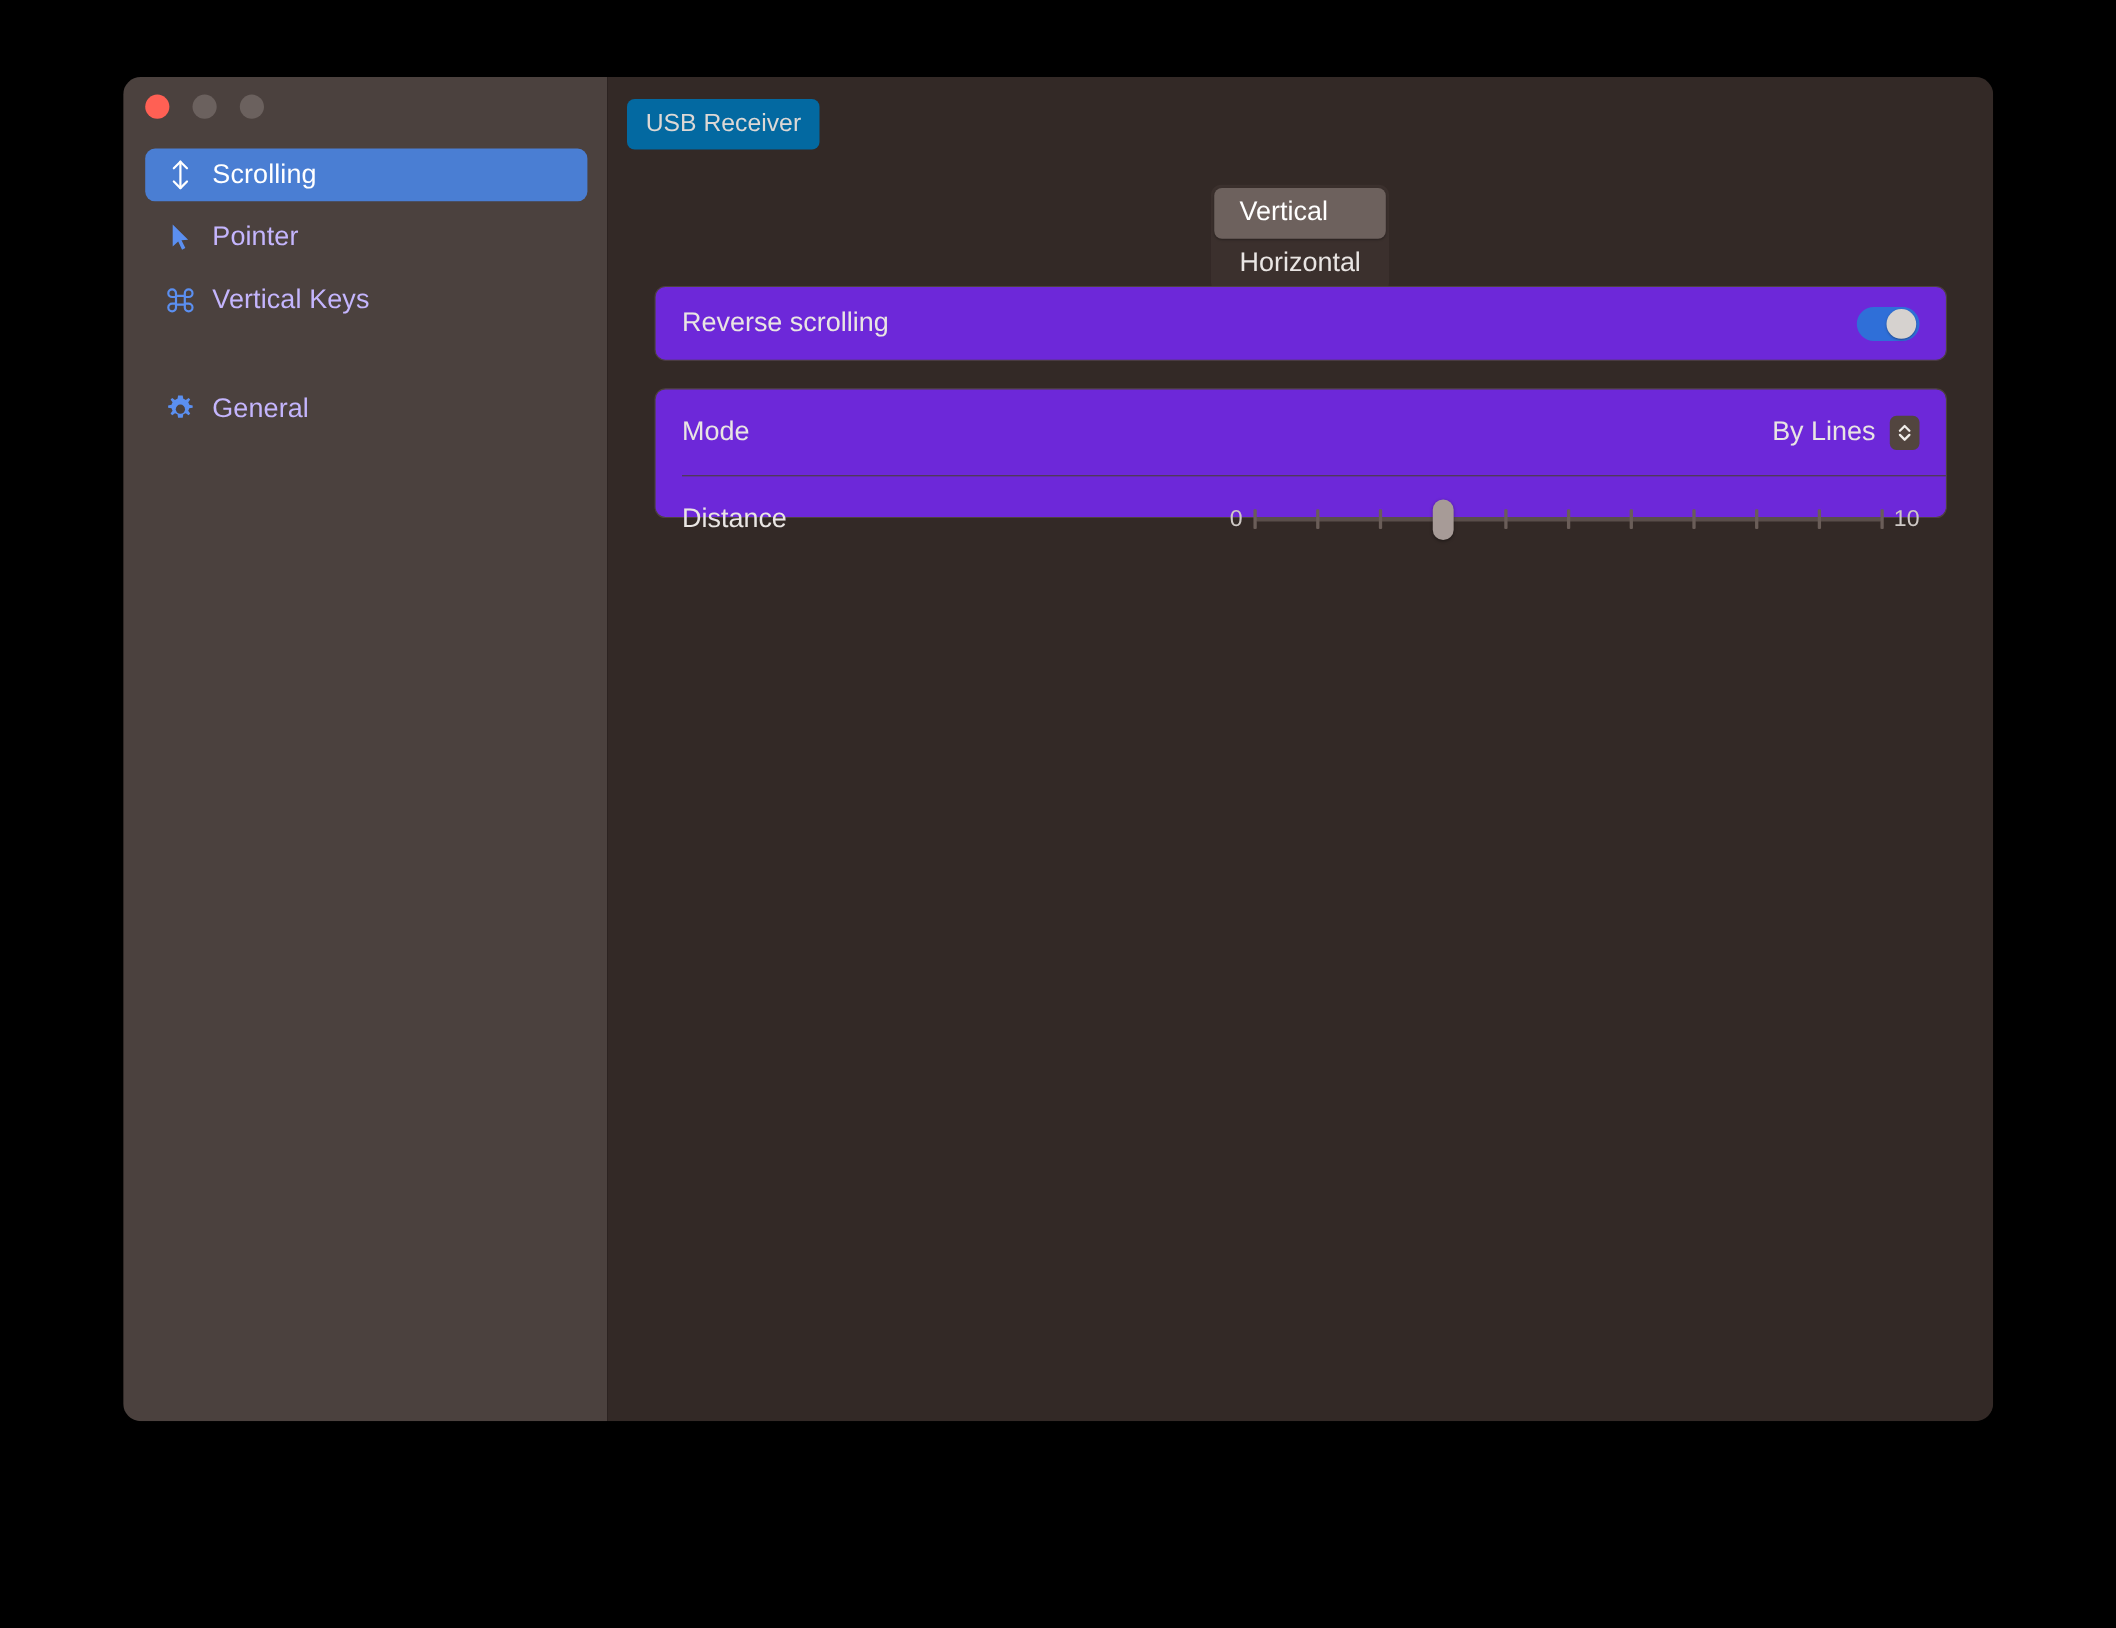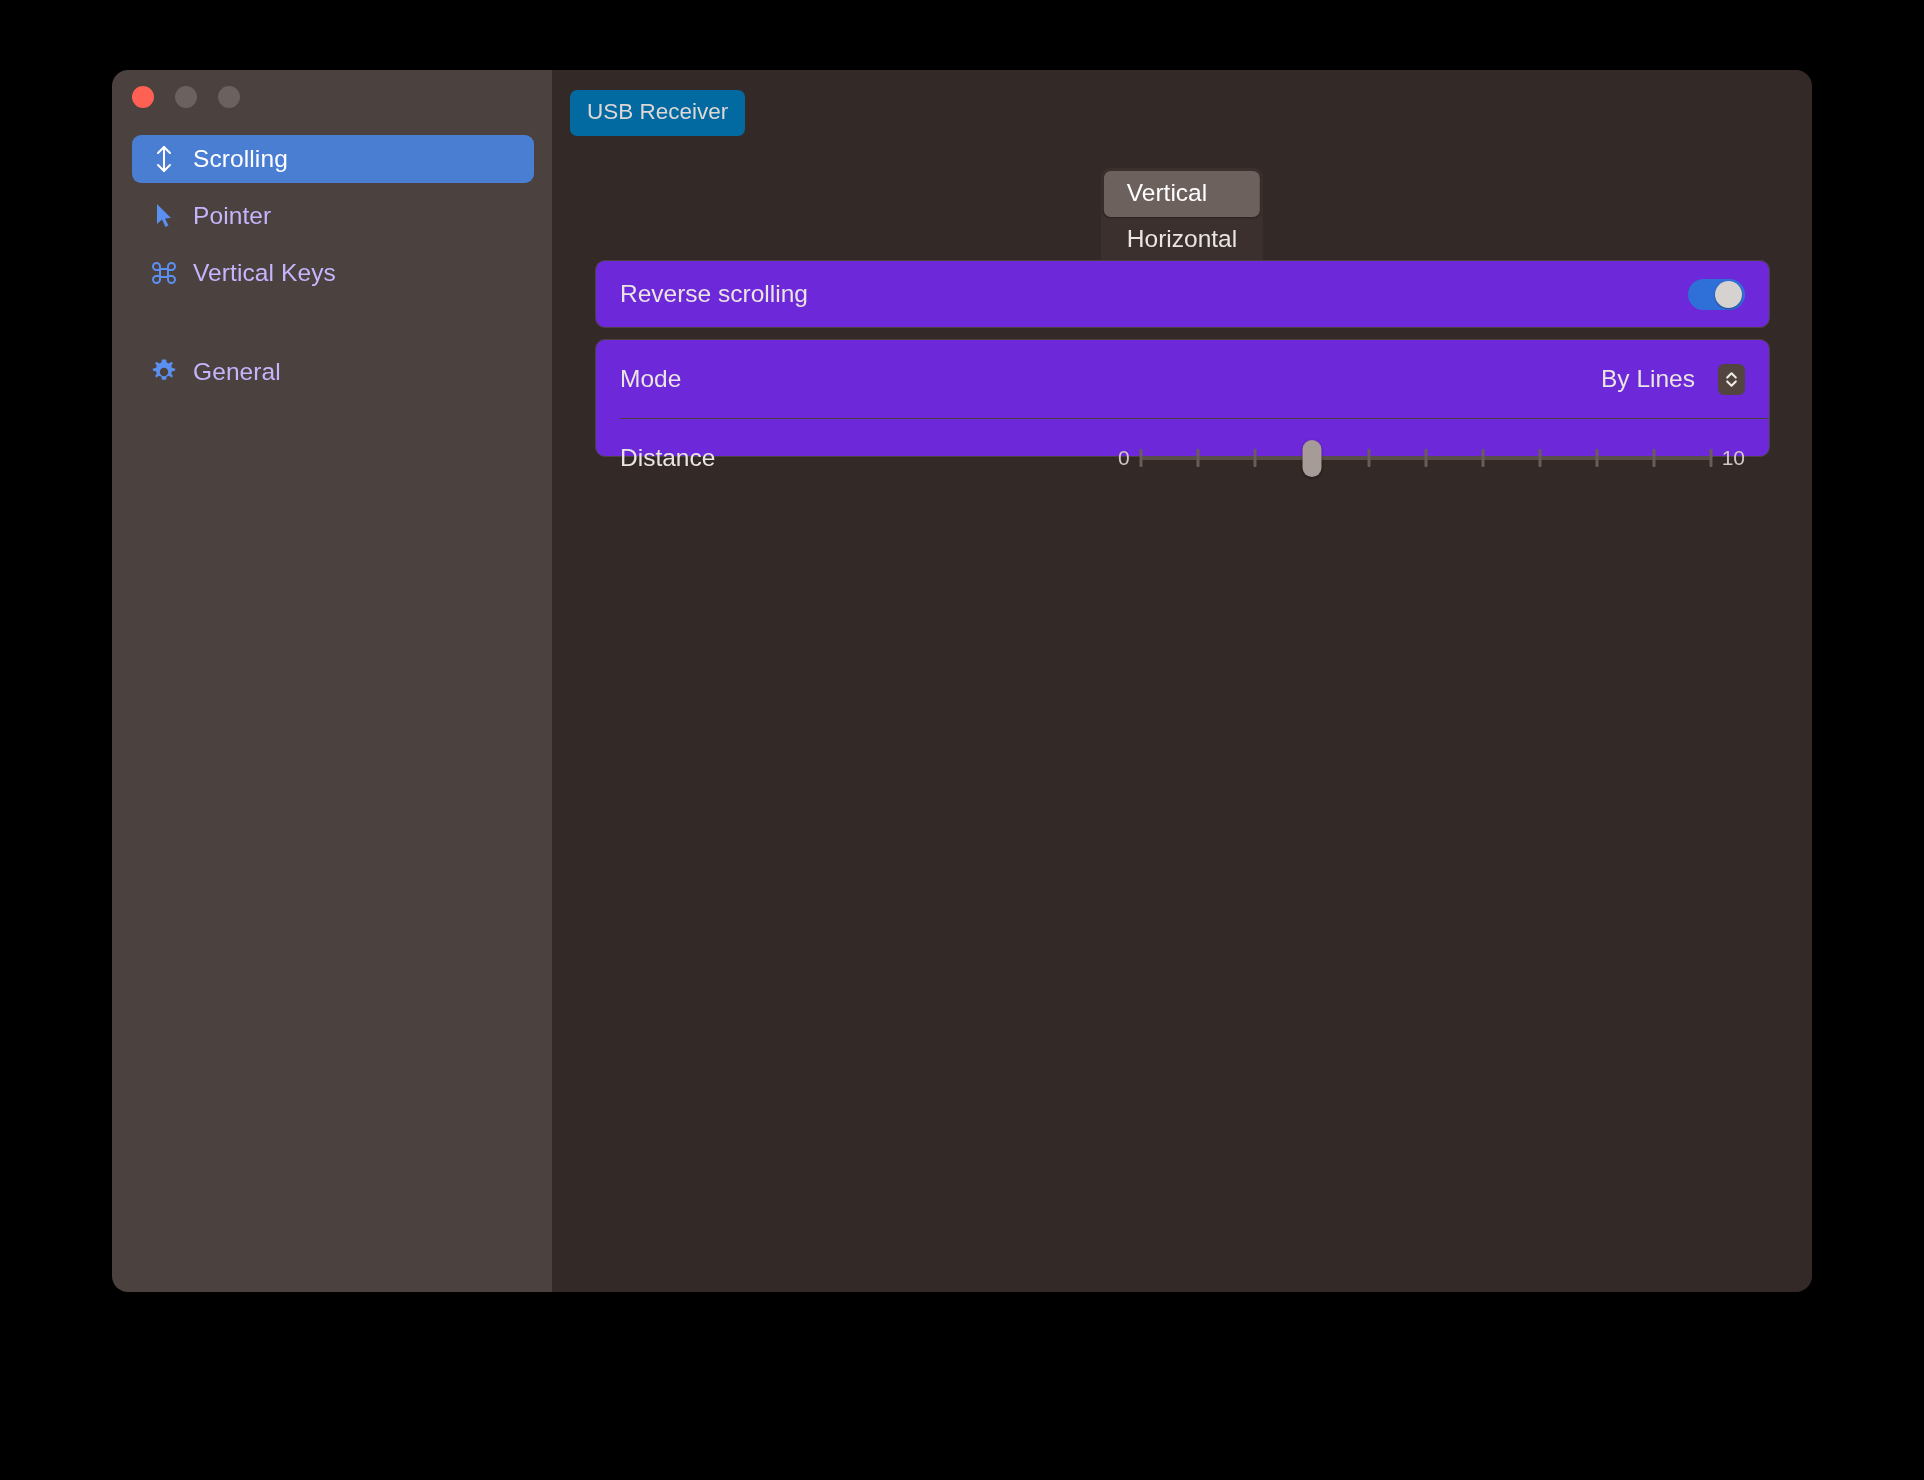--- a/index.html
+++ b/index.html
@@ -144,21 +144,21 @@
   .card {
     position: absolute;
     left: 43px;
     width: 1175px;
     background: #6d28d9;
     border: 1px solid #4d423e;
     border-radius: 10px;
     box-sizing: border-box;
   }
   .card-toggle { top: 190px; height: 68px; }
-  .card-mode   { top: 269px; height: 118px; }
+  .card-mode   { top: 283px; height: 118px; }
 
   .row {
     display: flex;
     align-items: center;
     height: 78px;
     padding: 0 24px 0 24px;
     box-sizing: border-box;
   }
   .card-toggle .row { height: 66px; }
   .card-mode .row { height: 78px; }
@@ -195,21 +195,21 @@
     height: 27px;
     border-radius: 50%;
     background: #d6d2cf;
     box-shadow: 0 1px 2px rgba(0,0,0,0.35);
   }
 
   
   .popup {
     display: flex;
     align-items: center;
-    gap: 23px;
+    gap: 13px;
     flex: 0 0 auto;
   }
   .popup-value {
     font-size: 24.5px;
     color: #e9e5e3;
   }
   .stepper {
     width: 27px;
     height: 31px;
     border-radius: 6px;

